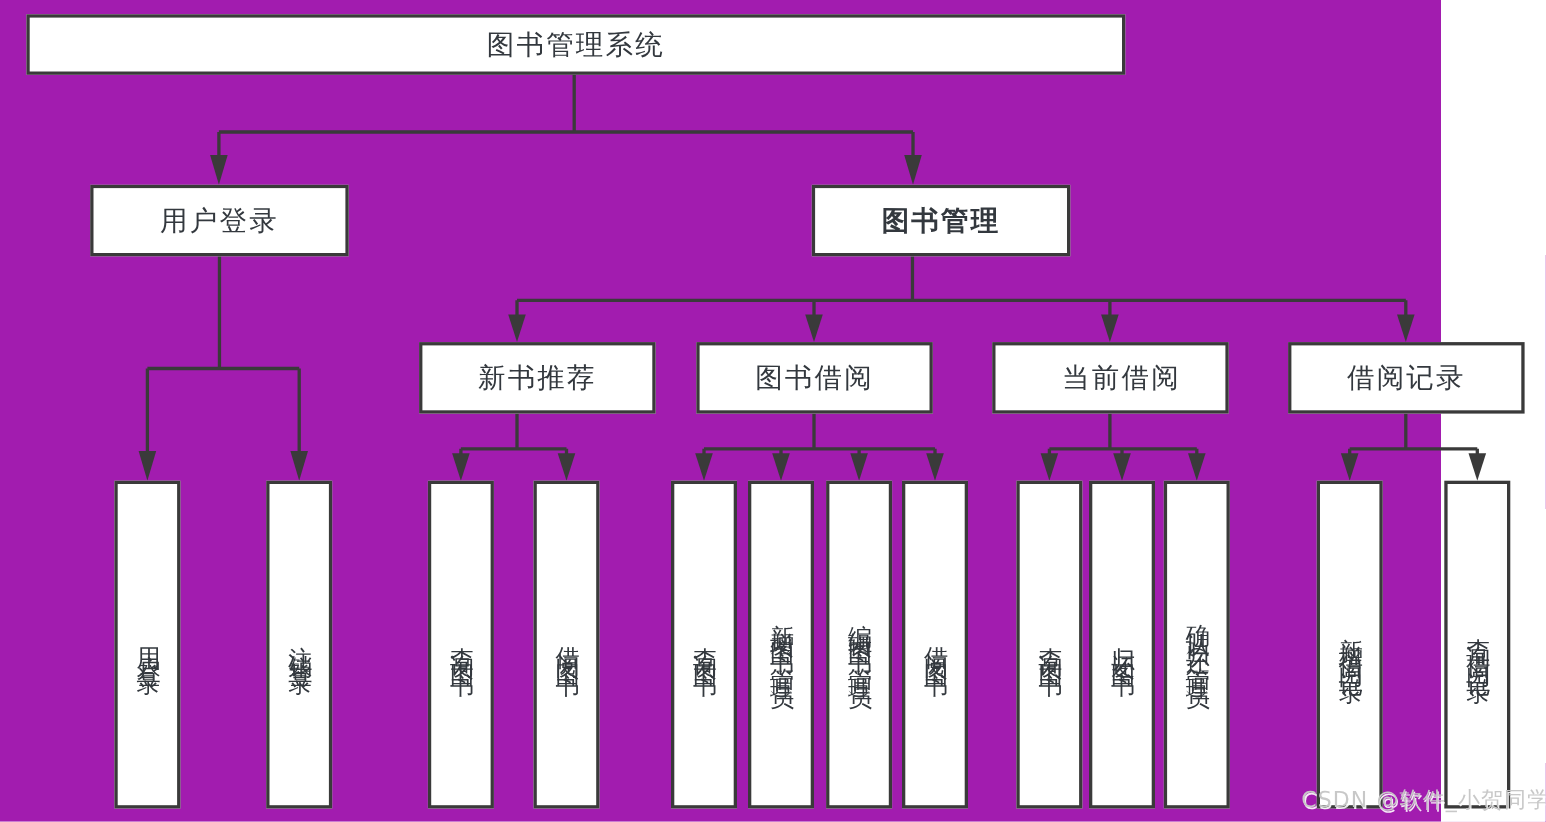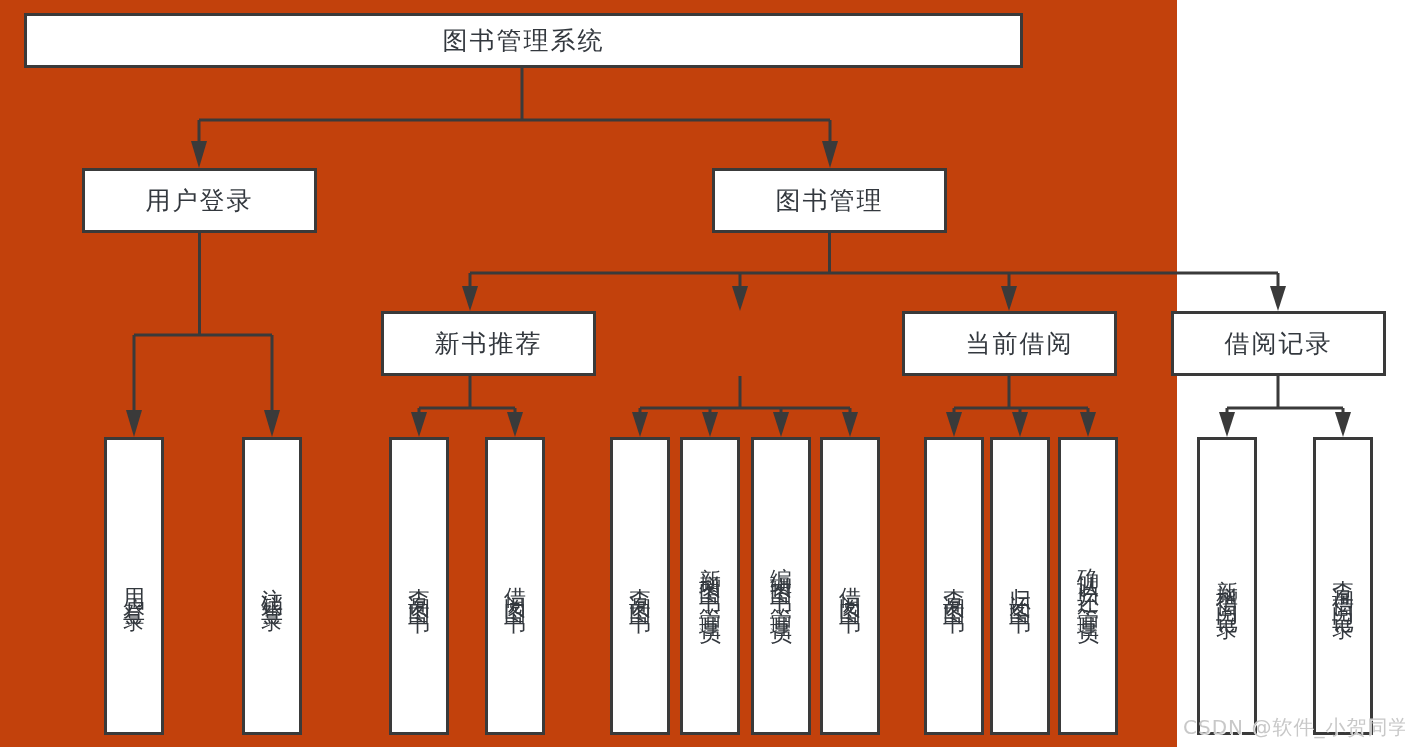--- a/index.html
+++ b/index.html
@@ -1,18 +1,18 @@
 <!DOCTYPE html>
 <html><head>
 <meta charset="utf-8">
 <style>
   * { margin: 0; padding: 0; box-sizing: border-box; }
   html, body { width: 1405px; height: 747px; background: #ffffff; }
   body { font-family: "DejaVu Sans", "Liberation Sans", sans-serif; position: relative; overflow: hidden; }
-  .canvas { position: absolute; left: 0; top: 0; width: 1177px; height: 747px; background: #c2410c; }
+  .canvas { position: absolute; left: 0; top: 0; width: 1310px; height: 747px; background: #a21caf; }
   svg.connectors { position: absolute; left: 0; top: 0; z-index: 1; }
   .node {
     position: absolute; background: #ffffff; border: 3px solid #3a3a3a;
     display: flex; align-items: center; justify-content: center;
     color: #33383e; z-index: 2;
   }
   .node.hlabel { font-size: 25px; letter-spacing: 2px; white-space: nowrap; }
   .node.leaf { font-size: 22px; }
   .node.leaf span {
     writing-mode: vertical-rl;
@@ -65,26 +65,29 @@
     </g>
   </svg>
 
   <div class="node hlabel" style="left:24px; top:13px; width:999px; height:55px;">
     <span>图书管理系统</span>
   </div>
 
   <div class="node hlabel" style="left:82px; top:168px; width:235px; height:65px;">
     <span>用户登录</span>
   </div>
-  <div class="node hlabel" style="left:712px; top:168px; width:235px; height:65px;">
+  <div class="node hlabel" style="left:738px; top:168px; width:235px; height:65px;font-weight:bold;">
     <span>图书管理</span>
   </div>
 
   <div class="node hlabel" style="left:363px; top:311px; width:215px; height:65px;margin-left:18px;">
     <span>新书推荐</span>
+  </div>
+  <div class="node hlabel" style="left:633px; top:311px; width:215px; height:65px;">
+    <span>图书借阅</span>
   </div>
   <div class="node hlabel" style="left:902px; top:311px; width:215px; height:65px;padding-left:20px;">
     <span>当前借阅</span>
   </div>
   <div class="node hlabel" style="left:1171px; top:311px; width:215px; height:65px;">
     <span>借阅记录</span>
   </div>
 
   <div class="node leaf" style="left:104px; top:437px; width:60px; height:298px;">
     <span>用户登录</span>

